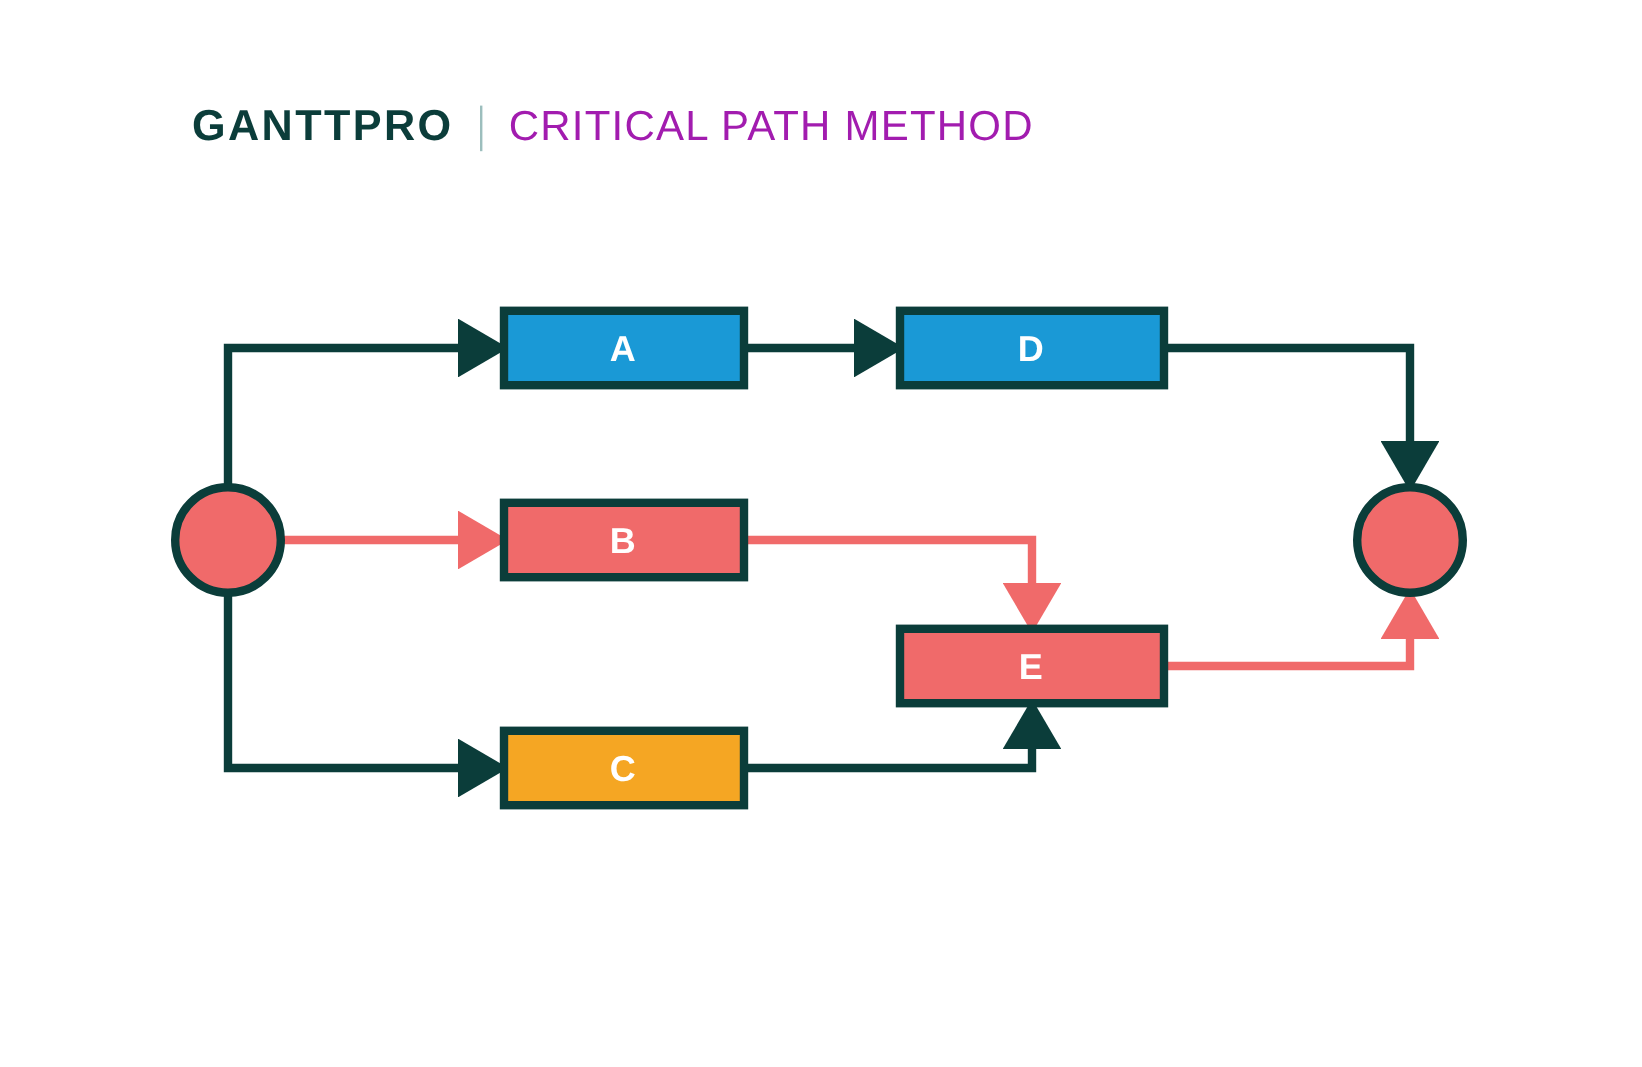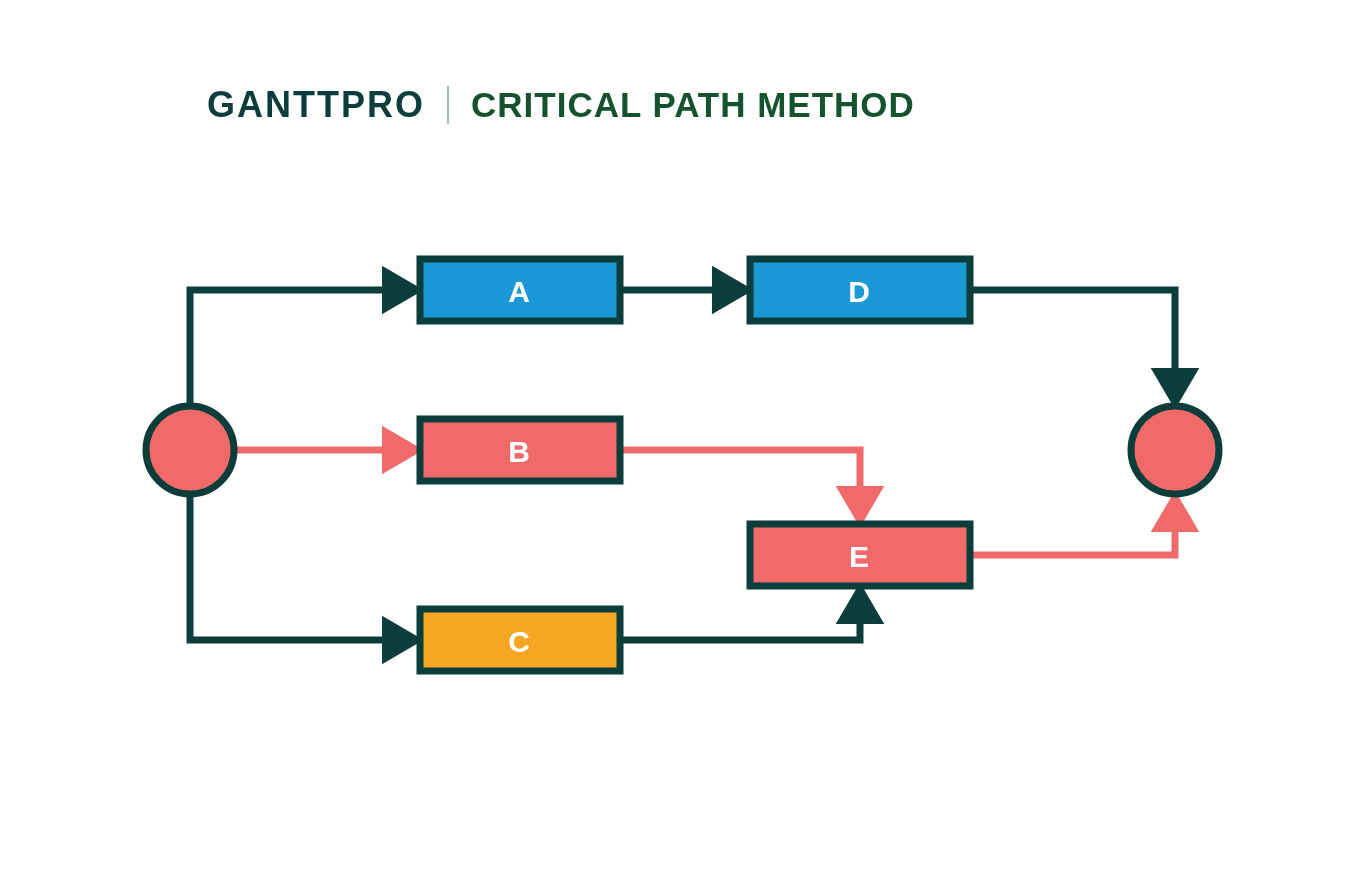--- a/index.html
+++ b/index.html
@@ -13,41 +13,40 @@
     width: 1368px;
     height: 889px;
     background: #ffffff;
     overflow: hidden;
   }
   .header {
     position: absolute;
     top: 84px;
     left: 160px;
     display: flex;
-    align-items: center;
+    align-items: flex-end;
     gap: 22px;
-    margin-left: 47px;
   }
   .brand {
     font-family: Arial, sans-serif;
     font-size: 36px;
     font-weight: 900;
     letter-spacing: 2px;
     color: #0b3d3a;
   }
   .divider {
     width: 2px;
     height: 38px;
     background: #9cbebd;
   }
   .title {
     font-size: 35px;
-    font-weight: 700;
+    font-weight: 400;
     letter-spacing: 1px;
-    color: #14532d;
+    color: #a21caf;
   }
   svg { display: block; }
   .task-label {
     font-family: Arial, sans-serif;
     font-size: 30px;
     font-weight: 700;
     fill: #ffffff;
     letter-spacing: 2px;
     text-anchor: middle;
     dominant-baseline: central;

